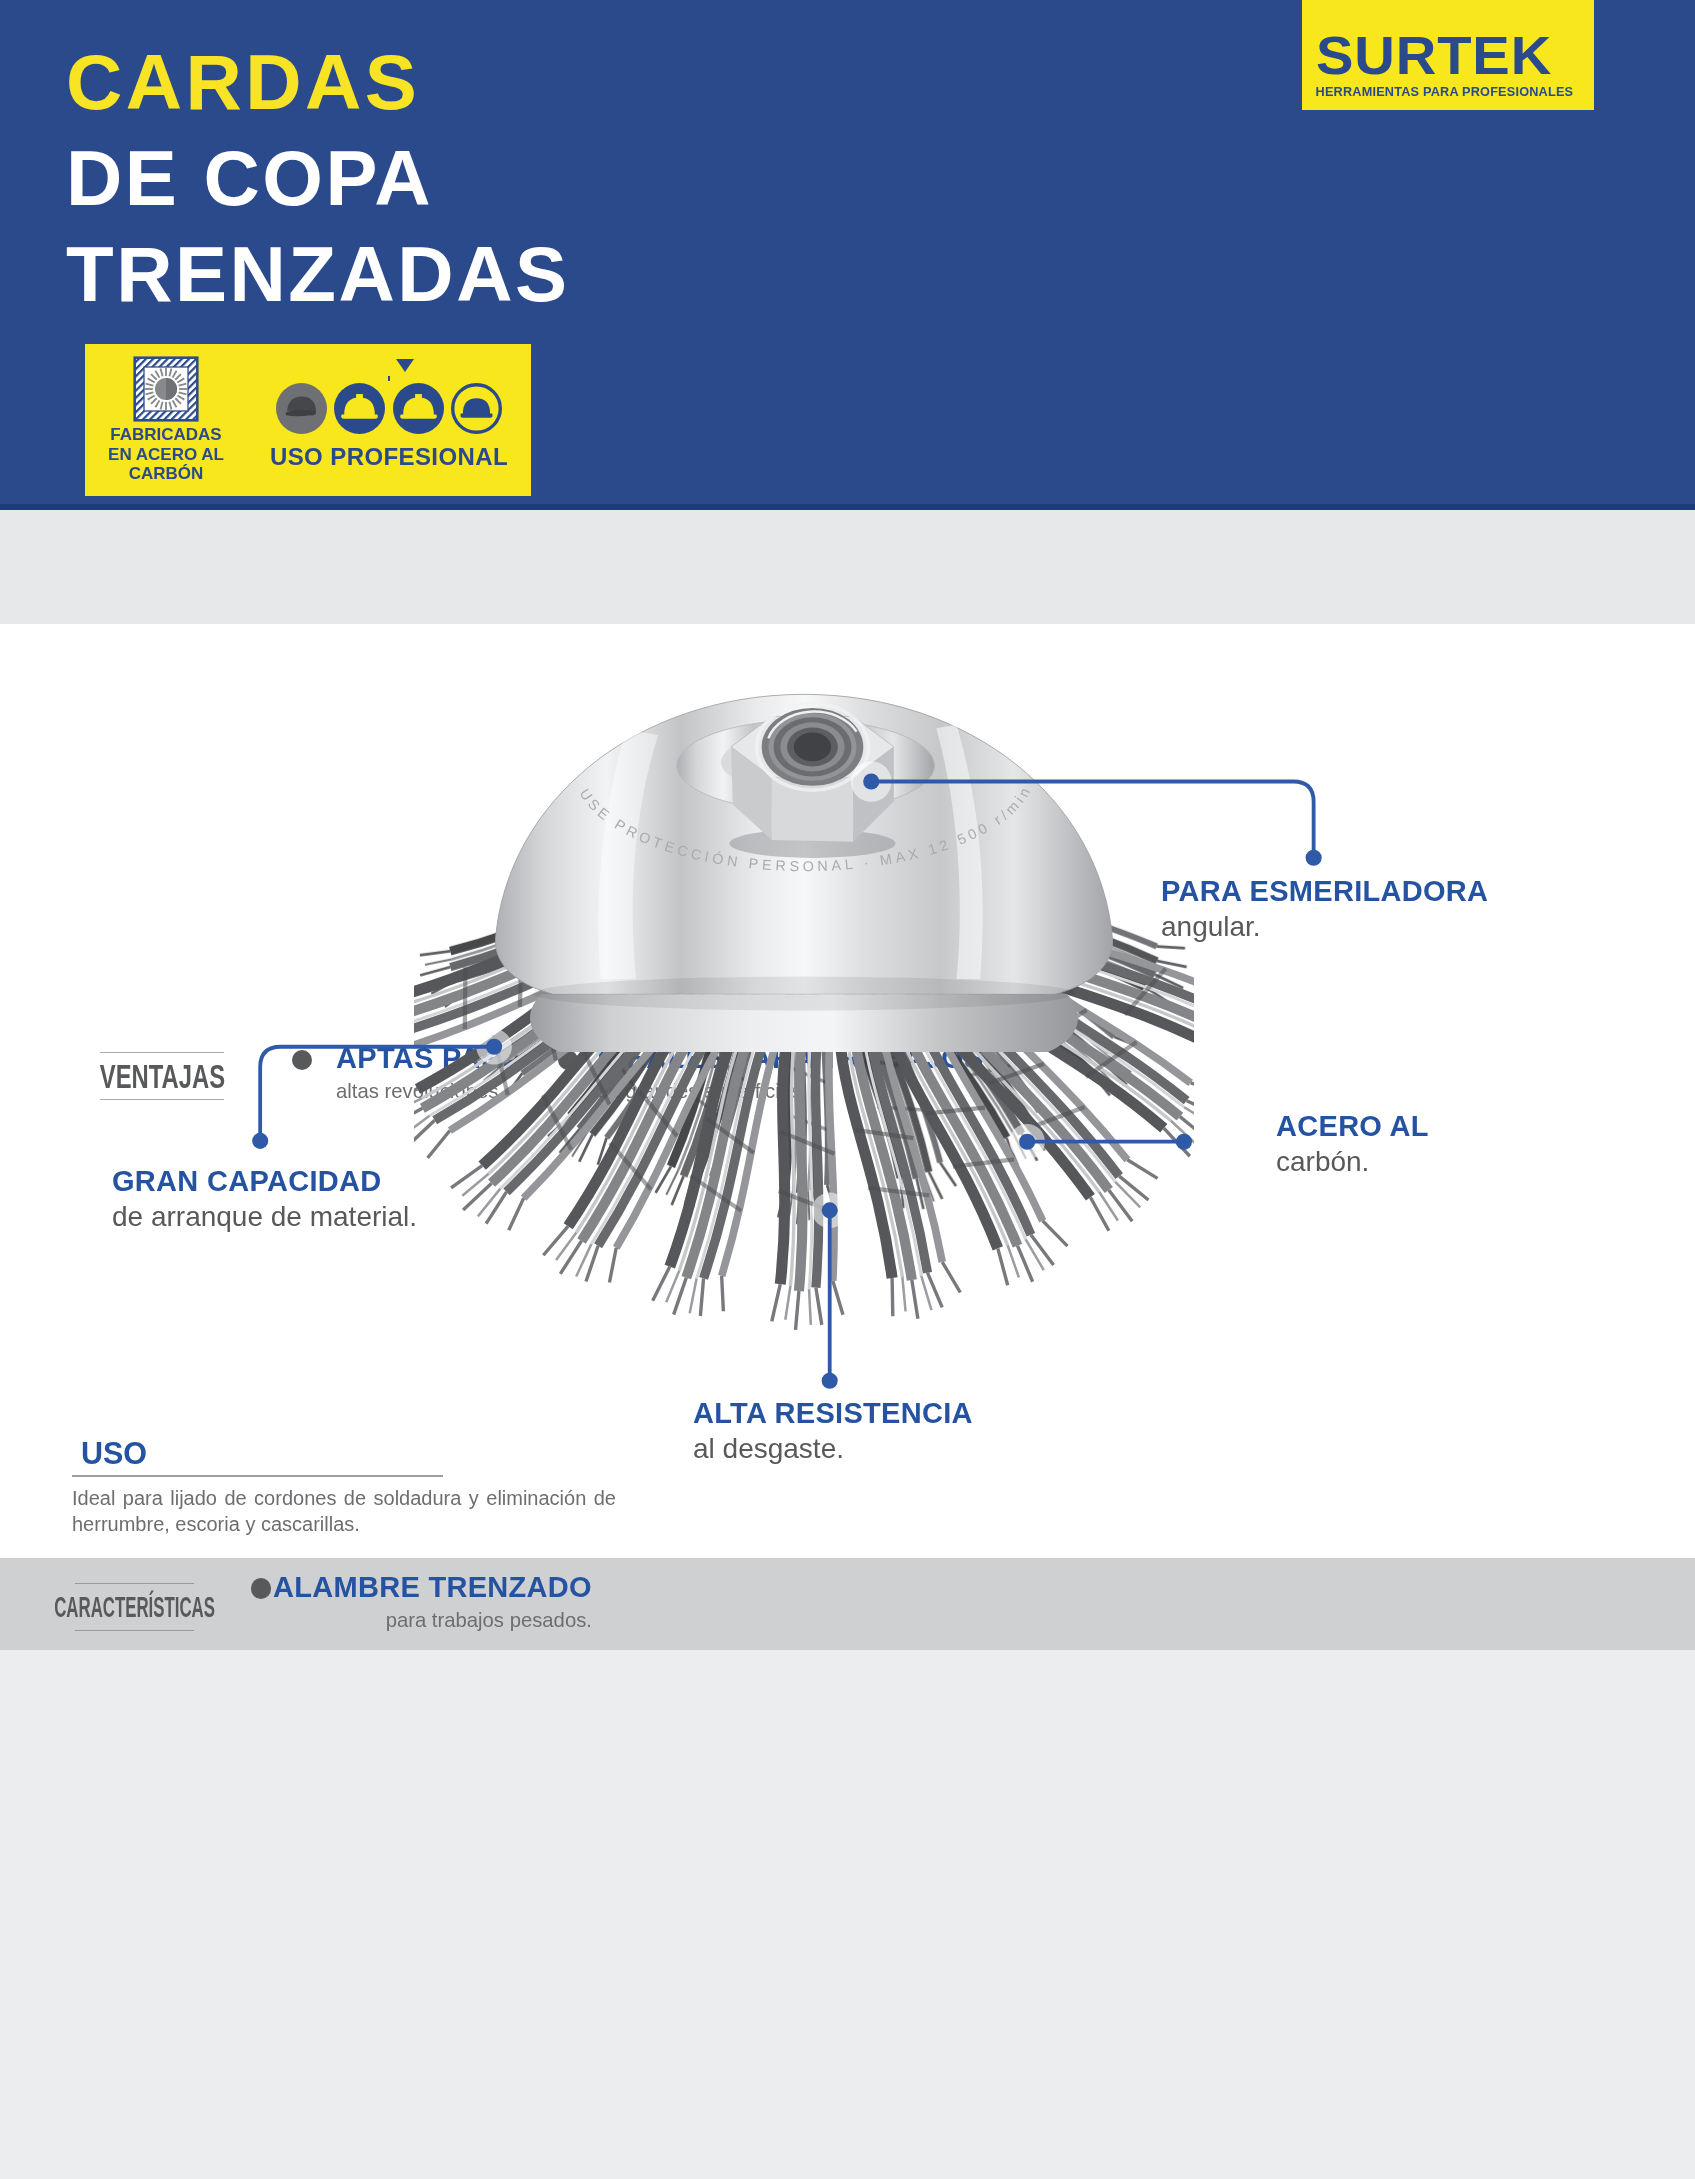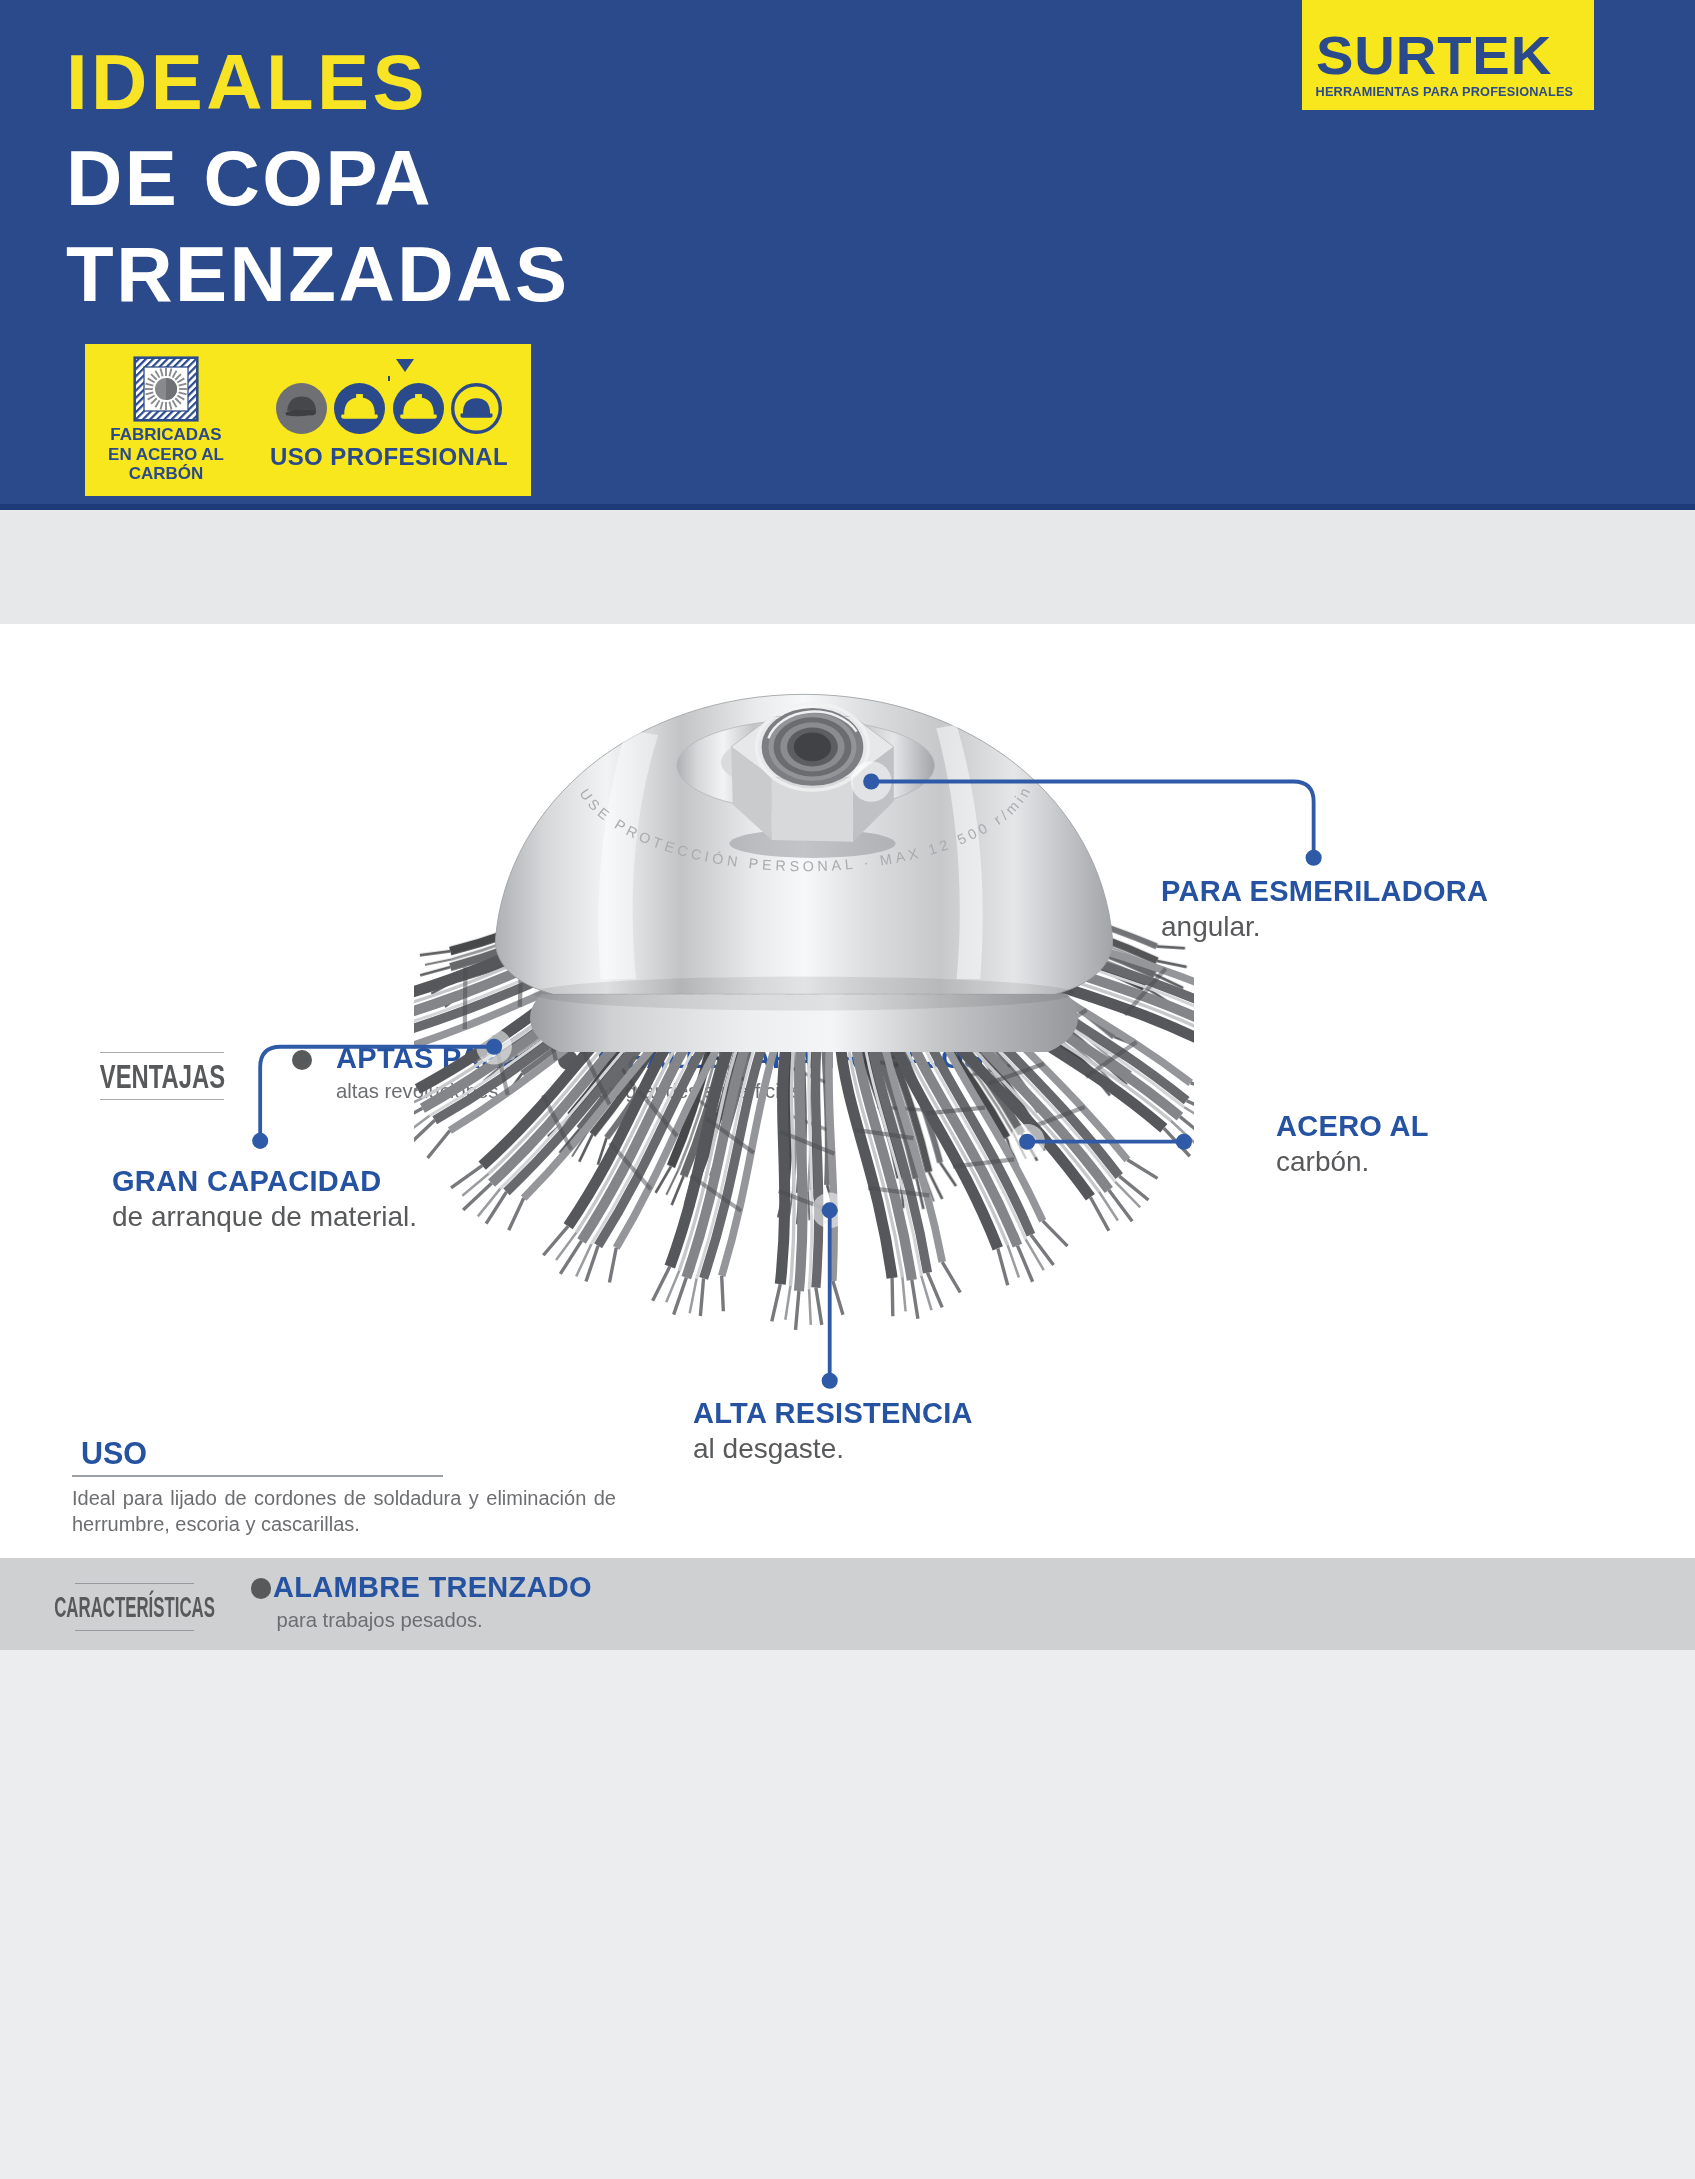--- a/index.html
+++ b/index.html
@@ -40,35 +40,35 @@
   .co-title{font-size:29px;font-weight:bold;color:#2553a2;letter-spacing:0.3px;}
   .co-sub{font-size:28px;color:#58595b;margin-top:2.5px;}
 
   
   #uso-title{left:81px;top:1436px;font-size:30.5px;font-weight:bold;color:#2553a2;}
   #uso-line{left:72px;top:1475px;width:371px;height:1.7px;background:#9da0a2;}
   #uso-text{left:72px;top:1485px;width:544px;font-size:20px;line-height:26px;color:#6d6e71;}
   #uso-text .j{text-align:justify;text-align-last:justify;}
 
   
-  #caract-band{left:0;top:1558px;width:1695px;height:92px;background:#ced0d2;}
+  #caract-band{left:0;top:1558px;width:1695px;height:92px;background:#ced0d2;text-align:right;}
   #caract-tag{left:75px;top:1583px;width:119px;height:46px;border-color:#97999c;}
   #caract-tag span{font-size:29px;transform:scaleX(.58);}
 
   
   #table-section{left:0;top:1650px;width:1695px;height:530px;background:#ecedee;}
 </style>
 </head>
 <body>
 
 <div id="page">
 
   <div id="header" class="abs">
     <div id="title" class="abs">
-      <div class="t1">IDEALES</div>
+      <div class="t1">CARDAS</div>
       <div class="t2">DE COPA</div>
       <div class="t3">TRENZADAS</div>
     </div>
 
     <div id="logo-box" class="abs">
       <div id="logo-name" class="abs">SURTEK</div>
       <div id="logo-tag" class="abs">HERRAMIENTAS PARA PROFESIONALES</div>
     </div>
 
     <div id="badge-steel" class="badge abs">

